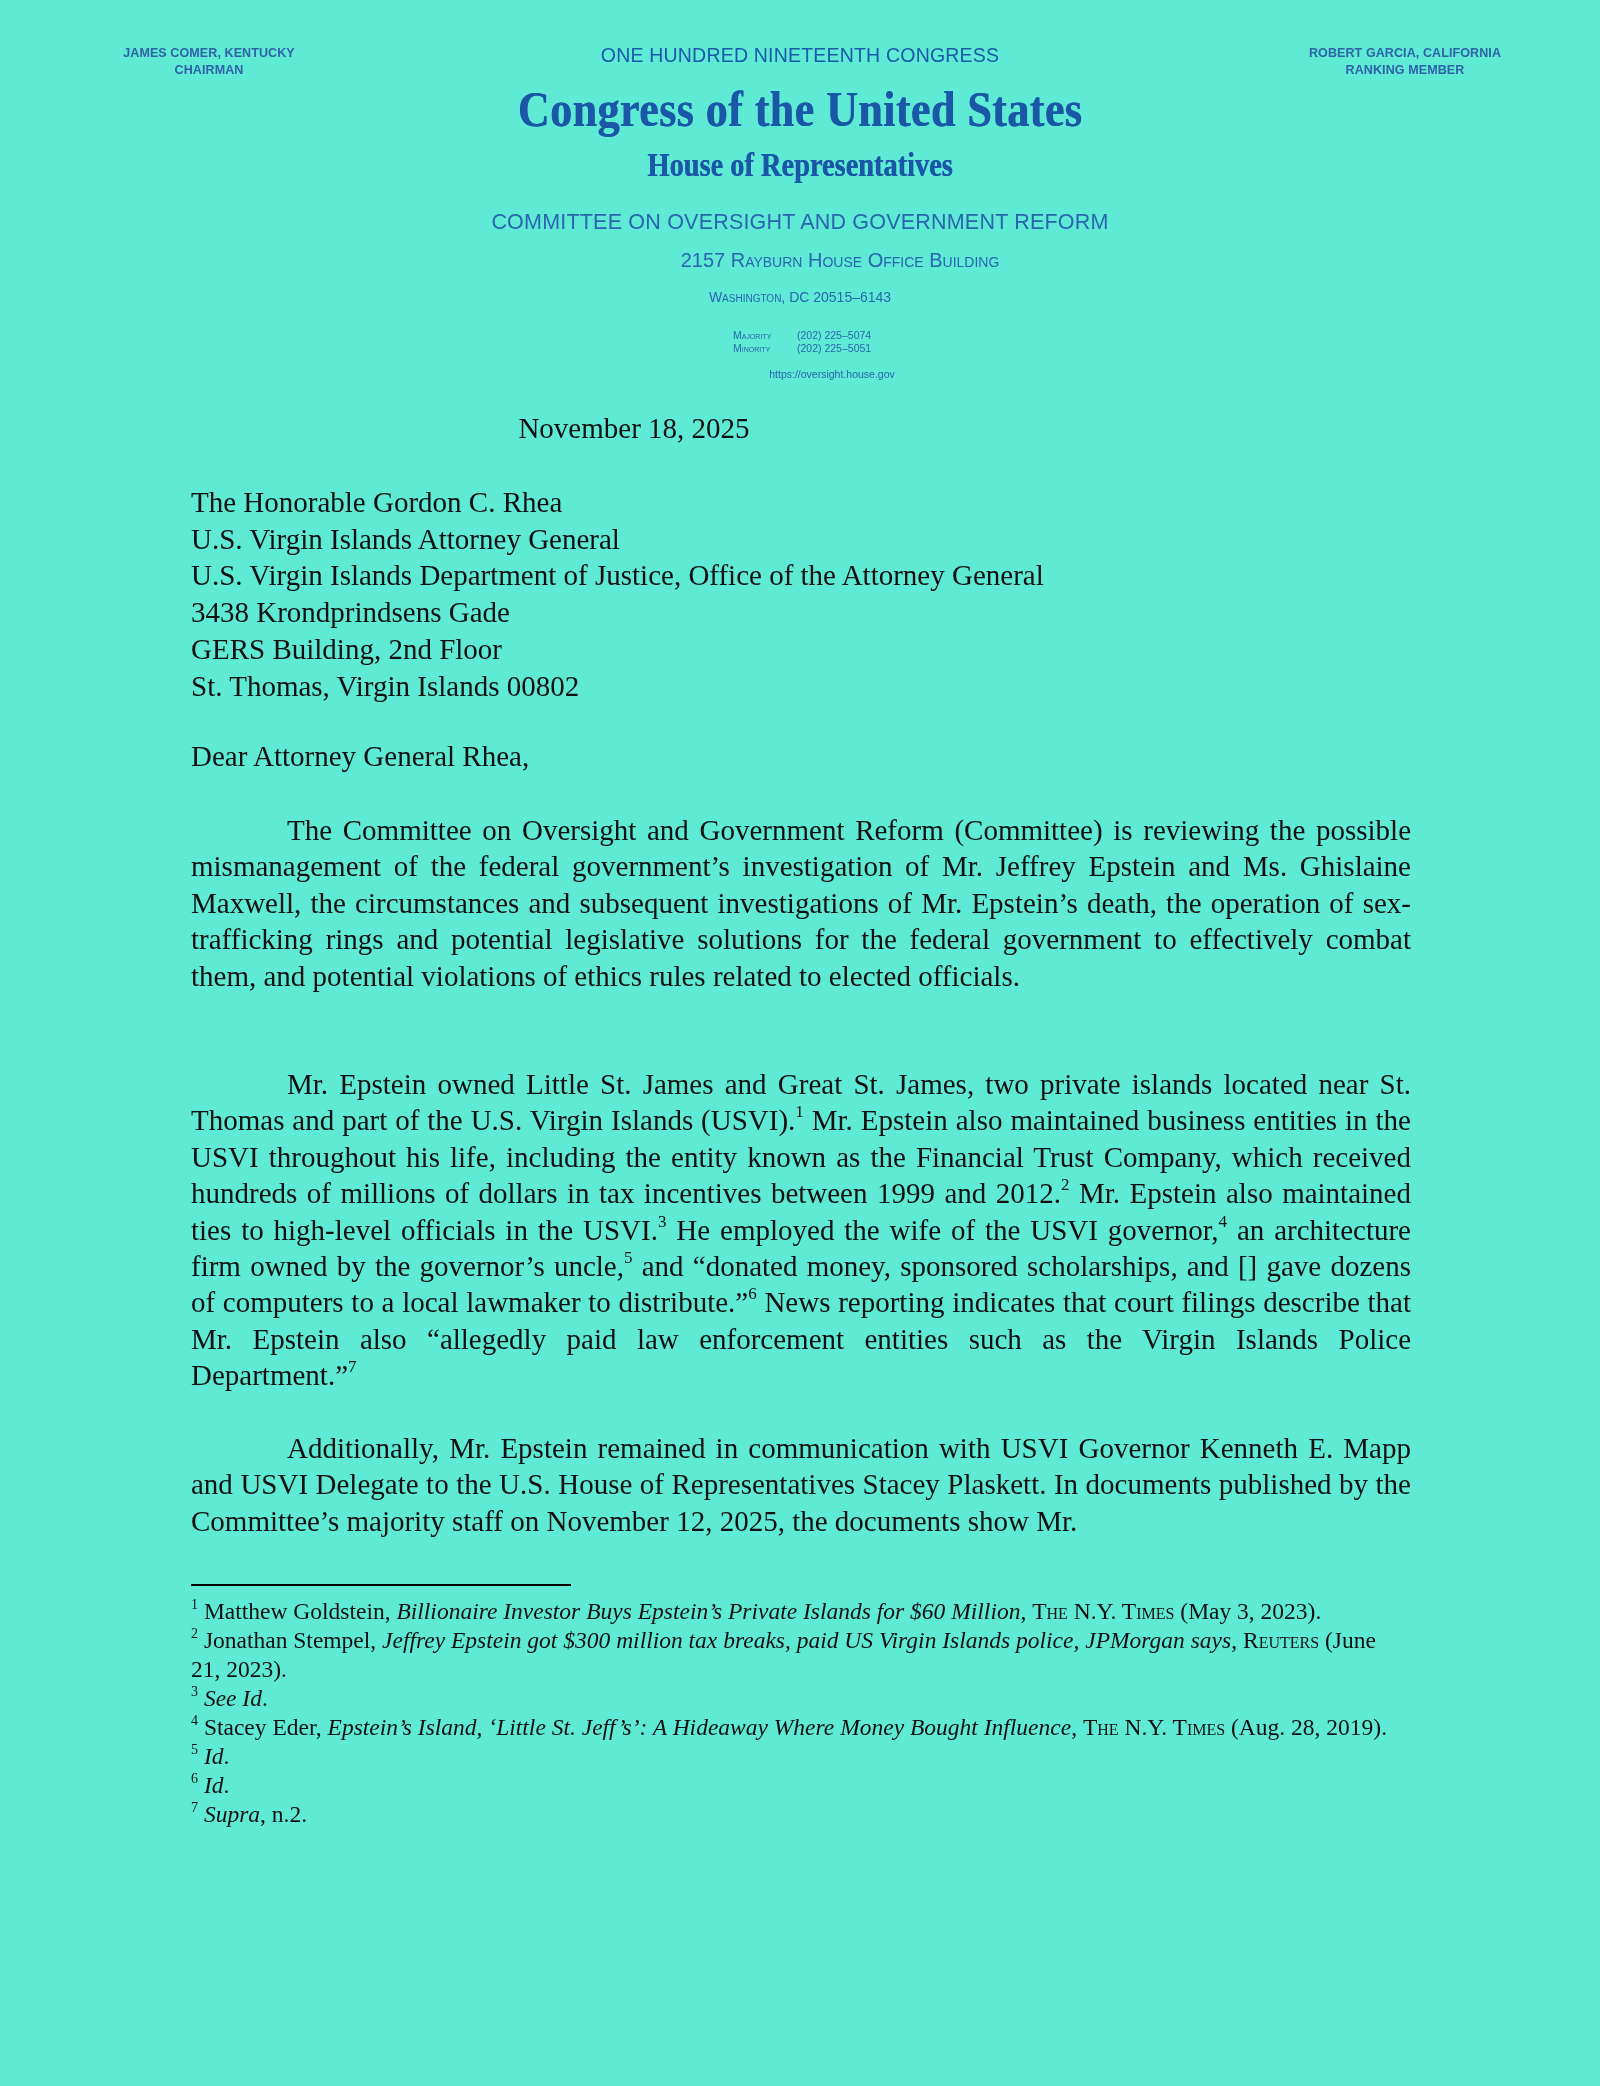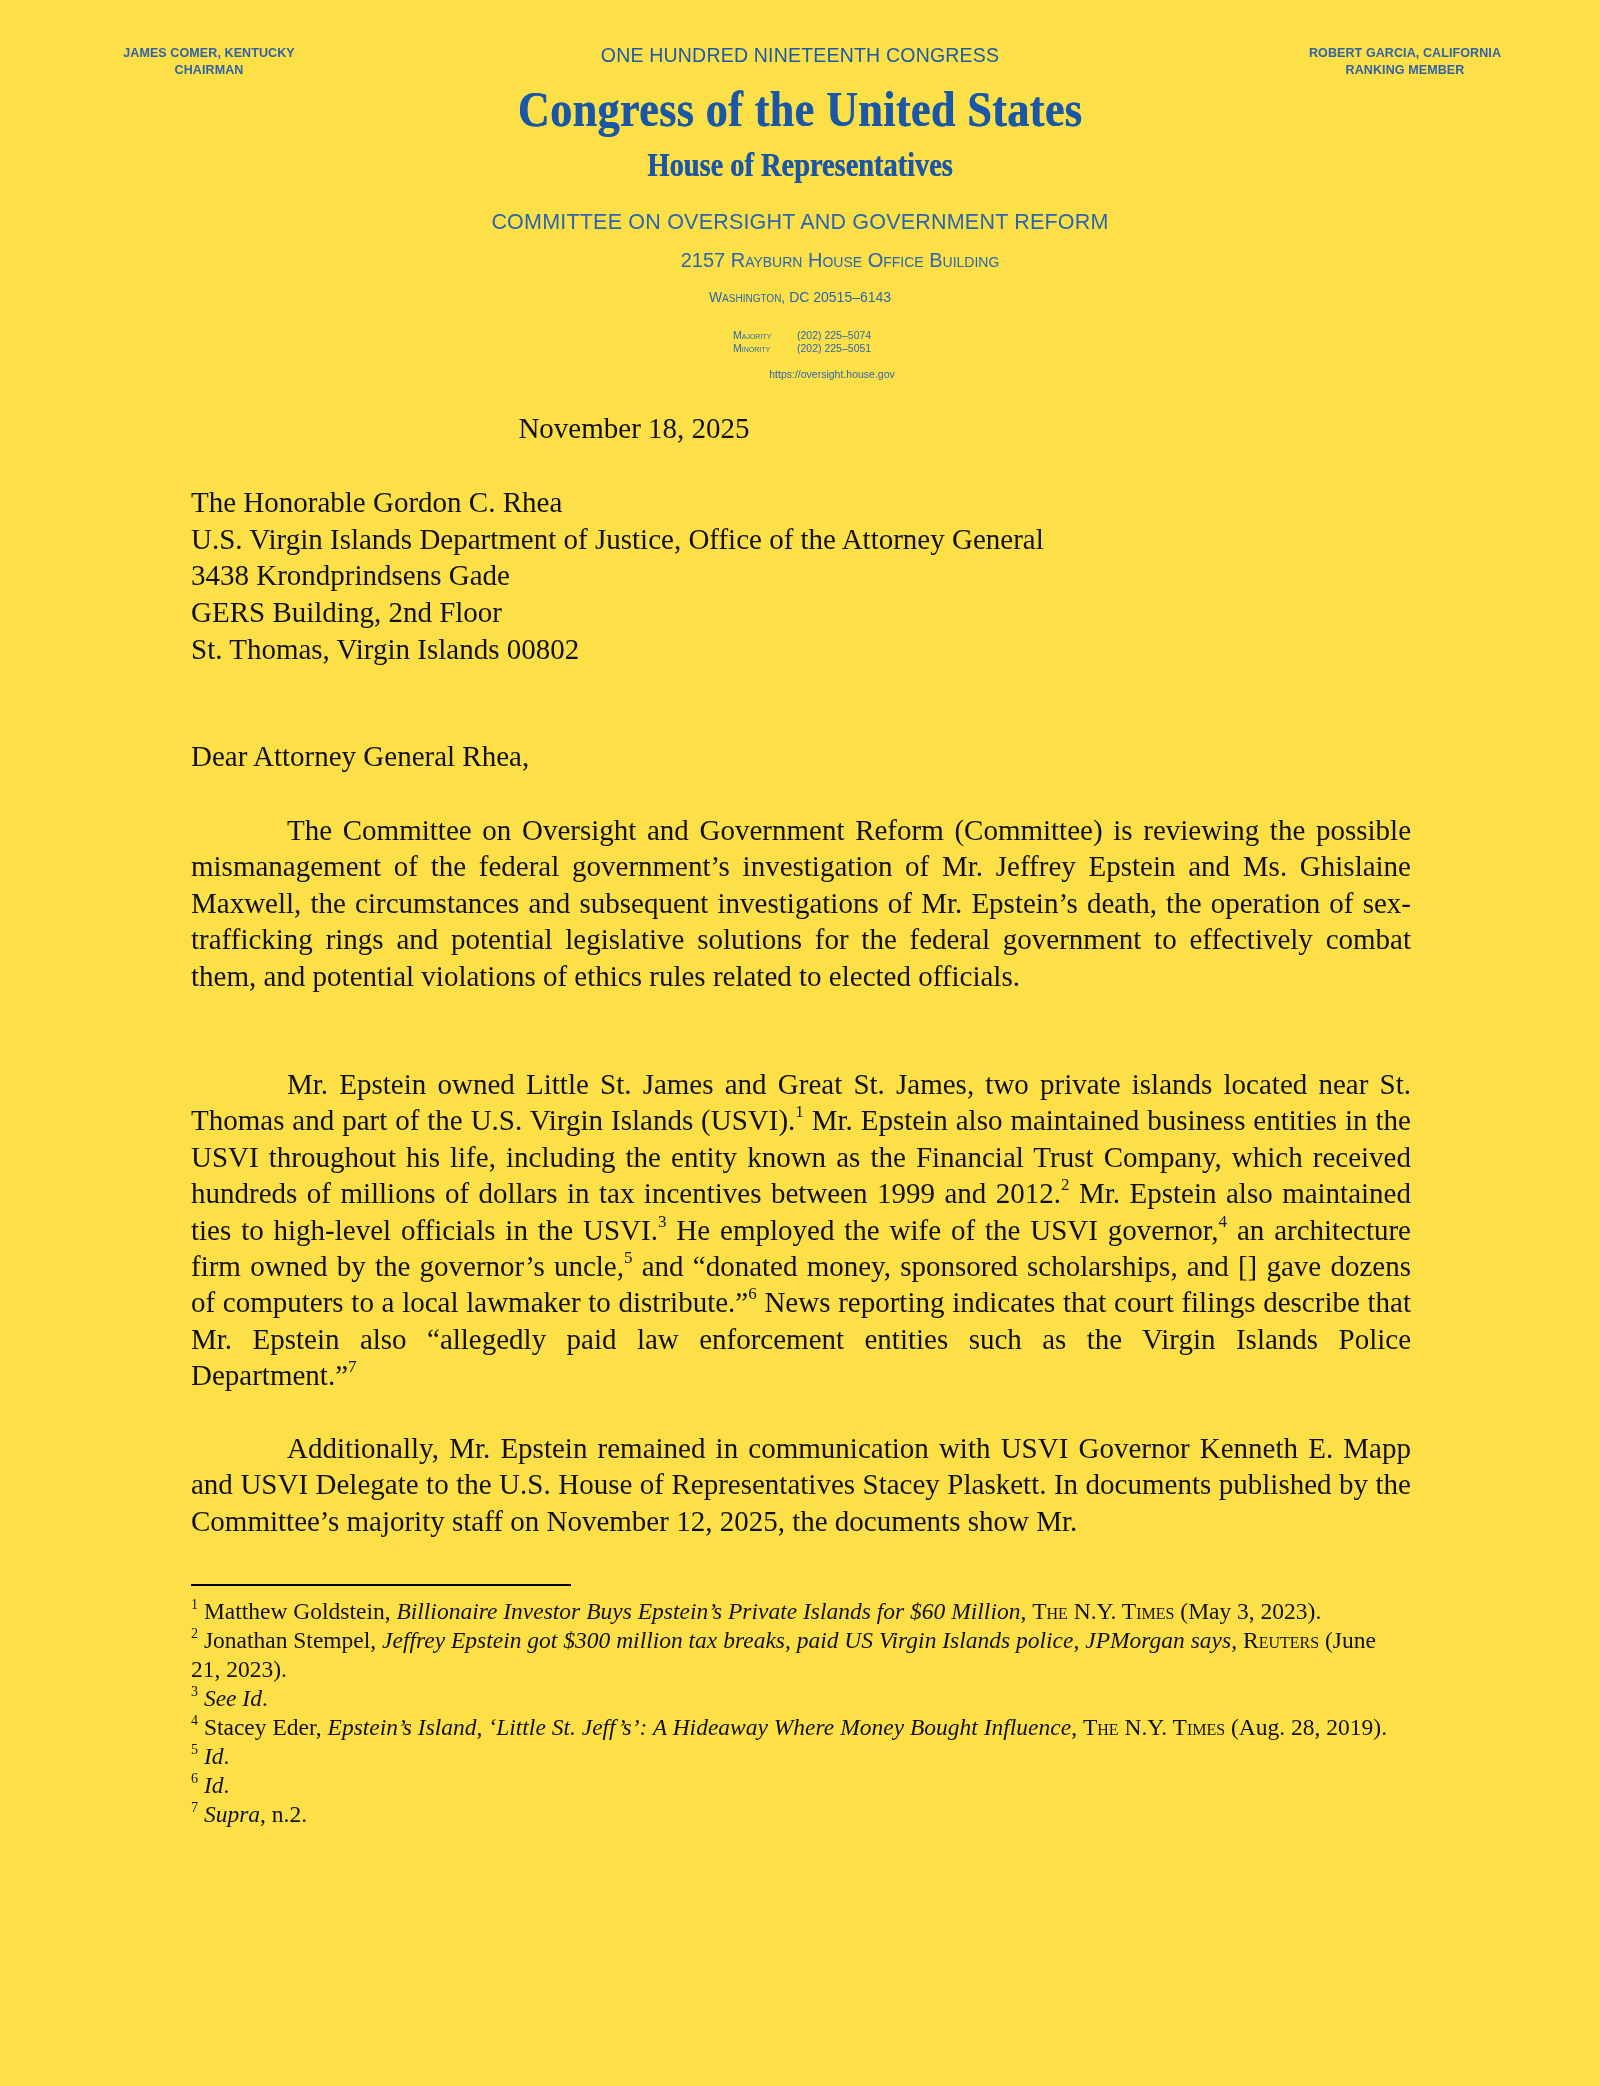--- a/index.html
+++ b/index.html
@@ -1,17 +1,17 @@
 <!DOCTYPE html>
 <html><head>
 <meta charset="utf-8">
 <style>
   html, body { margin: 0; padding: 0; background: #ffffff; }
   body { width: 1600px; height: 2086px; position: relative; overflow: hidden; }
-  .page { position: absolute; left: 0; top: 0; width: 1600px; height: 2086px; background: #fde047; }
+  .page { position: absolute; left: 0; top: 0; width: 1600px; height: 2086px; background: #5eead4; }
 
   
   .lh-side {
     position: absolute; top: 45px; width: 260px; text-align: center;
     font-family: "Liberation Sans", sans-serif; font-weight: bold;
     font-size: 12.5px; line-height: 17px; color: #2f62a6; letter-spacing: 0.1px;
   }
   .lh-left { left: 79px; }
   .lh-right { left: 1275px; }
   .lh-center {
@@ -95,20 +95,21 @@
       <span class="ph-label">Minority</span>
       <span>(202) 225–5051</span>
     </div>
   </div>
   <div class="lh-url">https://oversight.house.gov</div>
 
   <div class="serif date">November 18, 2025</div>
 
   <div class="serif address">
     <div>The Honorable Gordon C. Rhea</div>
+    <div>U.S. Virgin Islands Attorney General</div>
     <div>U.S. Virgin Islands Department of Justice, Office of the Attorney General</div>
     <div>3438 Krondprindsens Gade</div>
     <div>GERS Building, 2nd Floor</div>
     <div>St. Thomas, Virgin Islands 00802</div>
   </div>
 
   <div class="serif salutation">Dear Attorney General Rhea,</div>
 
   <div class="serif para p1"><span class="indent"></span><span>The Committee on Oversight and Government Reform (Committee) is reviewing the possible mismanagement of the federal government’s investigation of Mr. Jeffrey Epstein and Ms. Ghislaine Maxwell, the circumstances and subsequent investigations of Mr. Epstein’s death, the operation of sex-trafficking rings and potential legislative solutions for the federal government to effectively combat them, and potential violations of ethics rules related to elected officials.</span></div>
 

